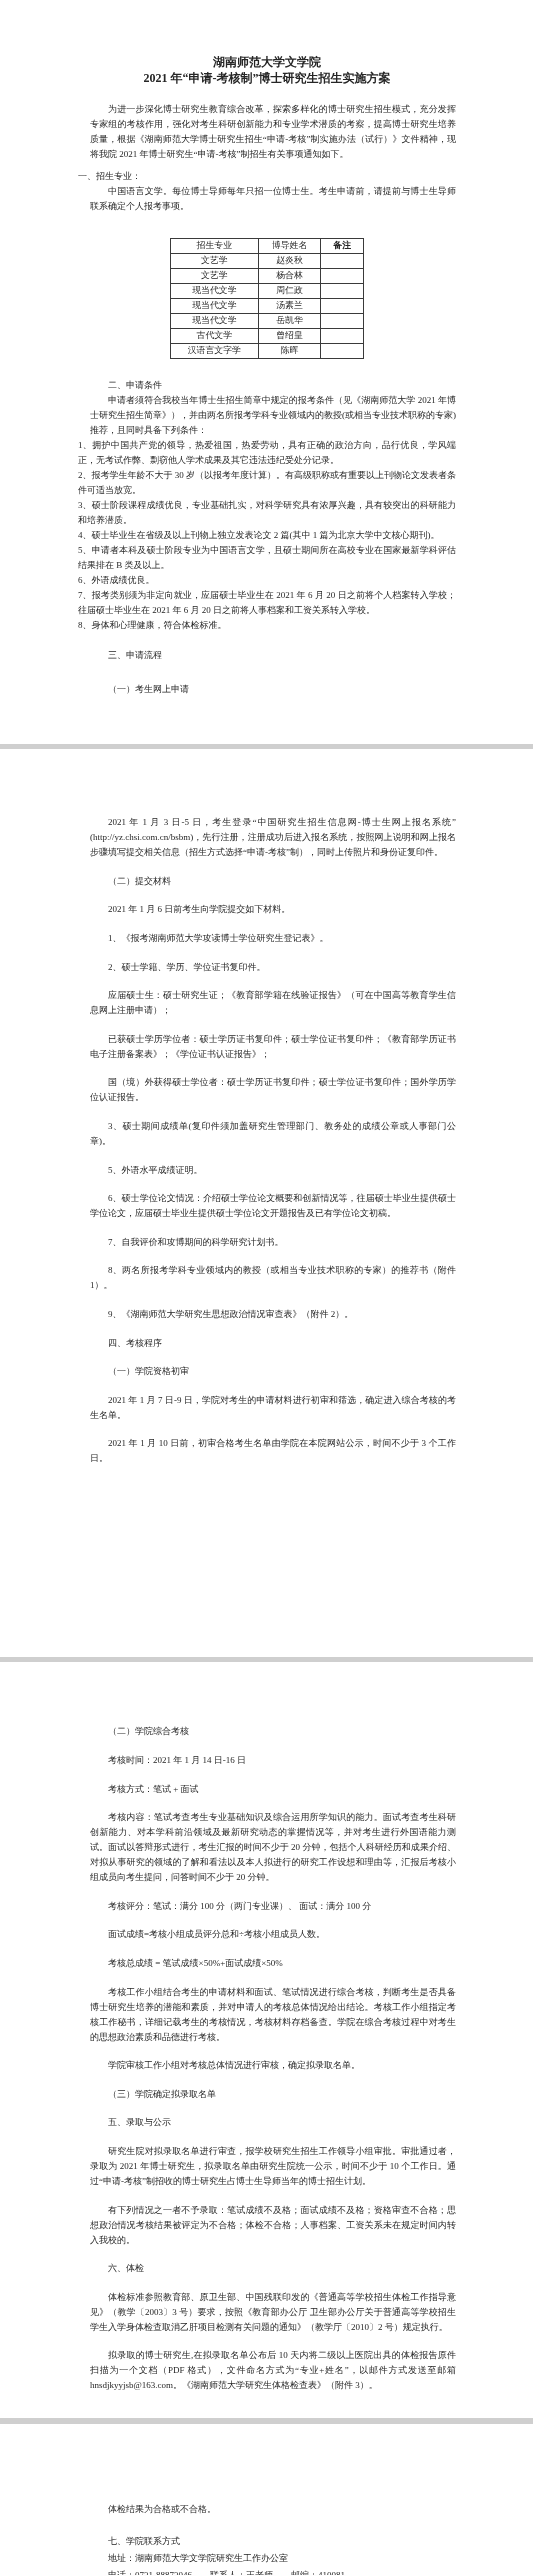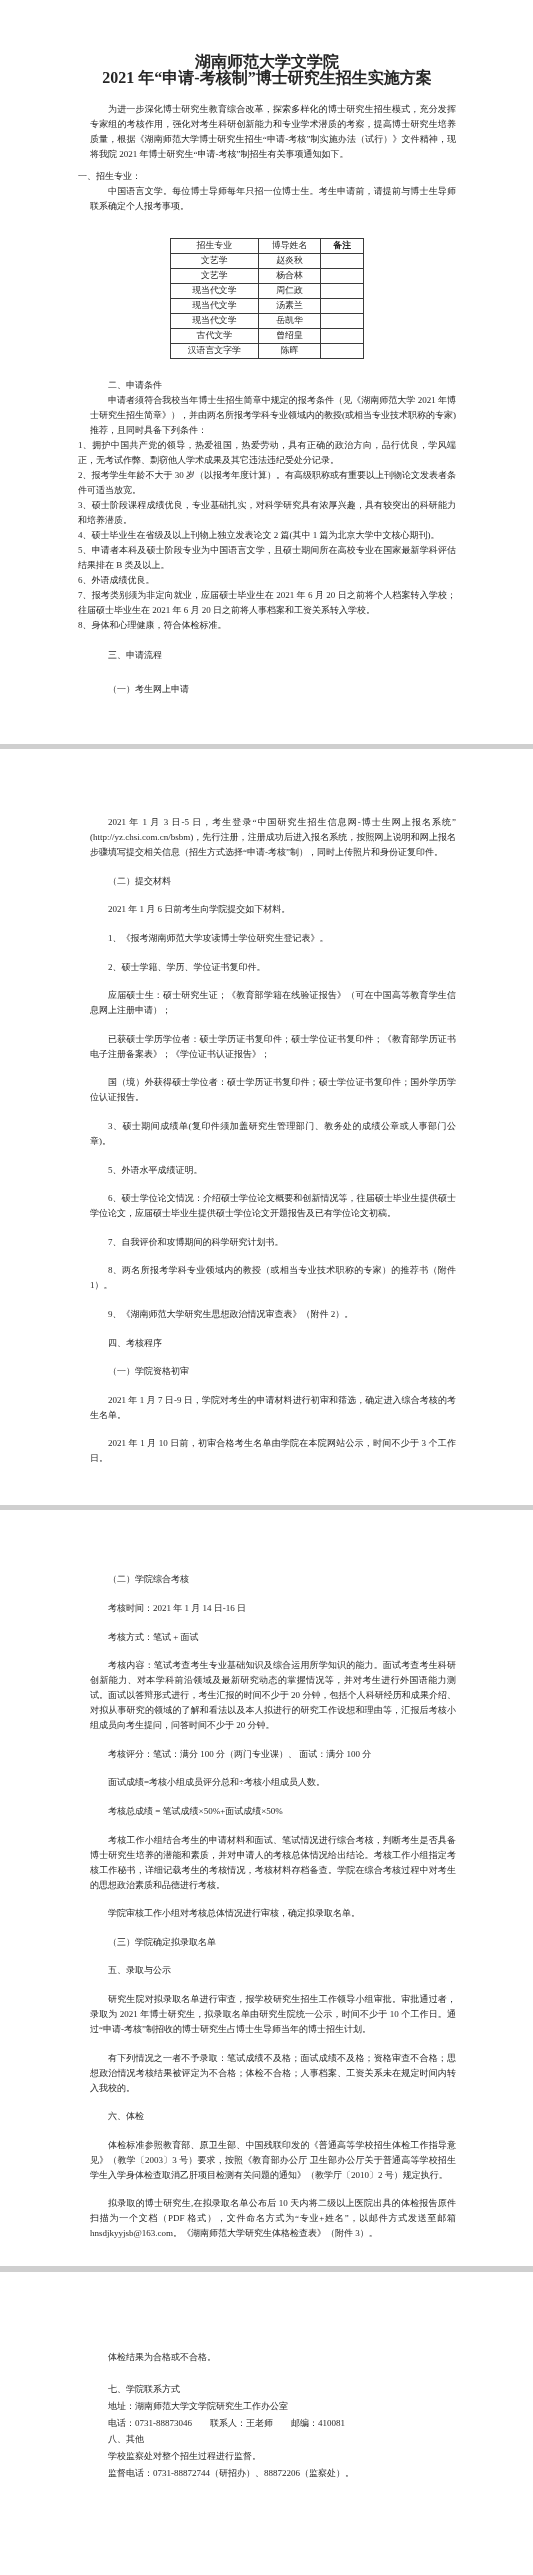--- a/index.html
+++ b/index.html
@@ -12,34 +12,34 @@
   .page {
     width:534px;
     box-sizing:border-box;
     background:#ffffff;
     padding-left:78px;
     padding-right:78px;
     overflow:hidden;
   }
   .page-gap { height:5.2px; background:#cfcfcf; }
   #page-1 { height:744px; padding-top:54px; }
-  #page-2 { height:756px; padding-top:66px; }
+  #page-2 { height:908px; padding-top:66px; }
   #page-3 { height:756px; padding-top:62px; }
   #page-4 { height:303px;  padding-top:77px; }
   p {
     margin:0;
     font-size:9px;
     line-height:15px;
     text-align:justify;
   }
   .indent { text-indent:2em;margin-left:12px; }
   .title {
     text-align:center;
     font-weight:bold;
-    font-size:16px;
+    font-size:12px;
     line-height:16px;
     text-indent:0;
   }
   .mt-intro { margin-top:15.6px; }
   .mt-sm { margin-top:7.3px; }
   .mt-md { margin-top:15px; }
   .mt-lg { margin-top:19px; }
   .sp { margin-top:13.6px; }
   .doc-table {
     border-collapse:collapse;

